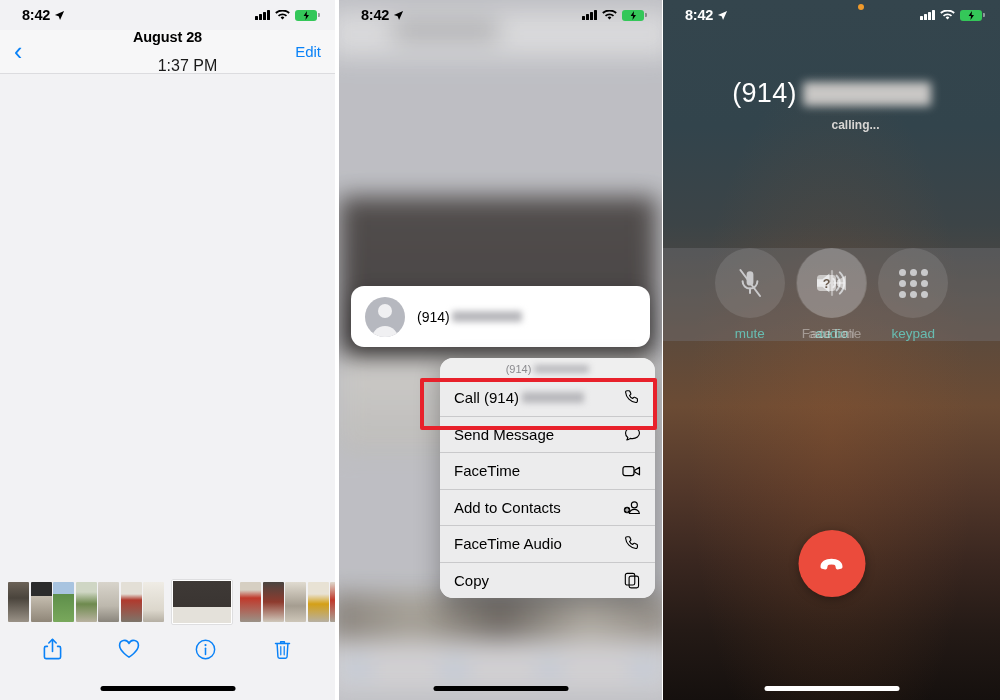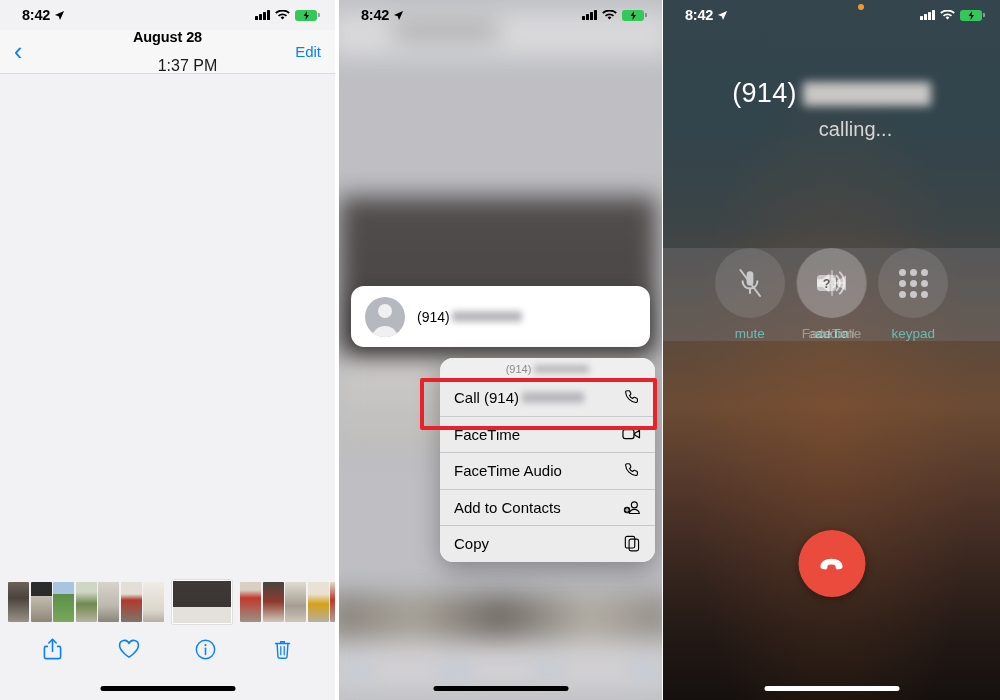--- a/index.html
+++ b/index.html
@@ -145,21 +145,21 @@
               #34454d 0%, #32444c 18%, #3c4447 32%,
               #5c4a3c 48%, #6b4b34 58%, #52372a 70%,
               #3a2720 80%, #241a16 90%, #15100e 100%); }
   .callbg::after { content:""; position:absolute; inset:0;
             background:radial-gradient(ellipse at 50% 62%, rgba(160,90,45,.25) 0%, transparent 60%); }
   .call-num { position:absolute; left:0; right:0; top:78px; text-align:center;
               color:#fff; font-size:27px; font-weight:300; letter-spacing:.3px;
               display:flex; align-items:center; justify-content:center; gap:6px; }
   .call-num .blurtxt { height:24px; background:#c9c7c5; filter:blur(5px); }
   .call-status { position:absolute; left:0; right:0; top:118px; text-align:center;
-                 color:#d8d6d4; font-size:20px; font-weight:400;margin-left:48px; }
+                 color:#d8d6d4; font-size:12px; font-weight:700;margin-left:48px; }
 
   .keygrid { position:absolute; left:0; right:0; top:248px;
              display:grid; grid-template-columns:repeat(3,1fr);
              row-gap:16px; padding:0 46px; justify-items:center; }
   .kcell { display:flex; flex-direction:column; align-items:center; gap:8px; cursor:pointer; }
   .kbtn { width:70px; height:70px; border-radius:50%;
           background:rgba(255,255,255,.16);
           display:flex; align-items:center; justify-content:center; }
   .klabel { font-size:13.5px; color:#5eead4; }
   .kcell.dim .kbtn { background:rgba(255,255,255,.10); }
@@ -335,54 +335,64 @@
           <span>Call (914)</span>
           <span class="blurtxt" style="width:62px"></span>
         </span>
         <span class="ic">
           <svg width="17" height="17" viewBox="0 0 18 18">
               <path d="M5.2 1.8c.5 0 .9.3 1.1.8l.9 2.2c.2.5 0 1-.4 1.3l-.9.7c.6 1.5 1.8 2.7 3.3 3.3l.7-.9c.3-.4.8-.6 1.3-.4l2.2.9c.5.2.8.6.8 1.1v2a1.5 1.5 0 0 1-1.6 1.5C6.9 13.8 2.2 9.1 1.7 3.4A1.5 1.5 0 0 1 3.2 1.8z" fill="none" stroke="#000" stroke-width="1.2" stroke-linejoin="round"></path>
             </svg>
         </span>
       </div>
 
+      <div class="sheet-row">
+        <span class="lbl">
+          <span>Send Message</span>
+        </span>
+        <span class="ic">
+          <svg width="17" height="16" viewBox="0 0 18 17">
+              <path d="M9 1.6c4.1 0 7.4 2.6 7.4 5.9S13.1 13.4 9 13.4a9 9 0 0 1-2.3-.3c-.9.7-2.3 1.6-3.8 1.8.5-.8 1-1.7 1.1-2.6A5.7 5.7 0 0 1 1.6 7.5C1.6 4.2 4.9 1.6 9 1.6z" fill="none" stroke="#000" stroke-width="1.2" stroke-linejoin="round"></path>
+            </svg>
+        </span>
+      </div>
 
       <div class="sheet-row">
         <span class="lbl">
           <span>FaceTime</span>
         </span>
         <span class="ic">
           <svg width="19" height="14" viewBox="0 0 20 14">
             <rect x="1" y="2.4" width="11.6" height="9.4" rx="2.2" fill="none" stroke="#000" stroke-width="1.3"></rect>
             <path d="M13.4 6.2 18.4 3.2v7.8l-5-3z" fill="none" stroke="#000" stroke-width="1.3" stroke-linejoin="round"></path>
-            </svg>
-        </span>
-      </div>
-
-      <div class="sheet-row">
-        <span class="lbl">
-          <span>FaceTime Audio</span>
-        </span>
-        <span class="ic">
-          <svg width="17" height="17" viewBox="0 0 18 18">
-              <path d="M5.2 1.8c.5 0 .9.3 1.1.8l.9 2.2c.2.5 0 1-.4 1.3l-.9.7c.6 1.5 1.8 2.7 3.3 3.3l.7-.9c.3-.4.8-.6 1.3-.4l2.2.9c.5.2.8.6.8 1.1v2a1.5 1.5 0 0 1-1.6 1.5C6.9 13.8 2.2 9.1 1.7 3.4A1.5 1.5 0 0 1 3.2 1.8z" fill="none" stroke="#000" stroke-width="1.2" stroke-linejoin="round"></path>
             </svg>
         </span>
       </div>
 
       <div class="sheet-row">
         <span class="lbl">
           <span>Add to Contacts</span>
         </span>
         <span class="ic">
           <svg width="18" height="15" viewBox="0 0 19 16">
             <circle cx="12" cy="5.2" r="3.2" fill="none" stroke="#000" stroke-width="1.2"></circle>
             <path d="M6.6 14.4c.6-2.8 2.8-4.4 5.4-4.4s4.8 1.6 5.4 4.4z" fill="none" stroke="#000" stroke-width="1.2" stroke-linejoin="round"></path>
             <circle cx="4.2" cy="10.6" r="3.4" fill="#000"></circle>
             <path d="M4.2 8.8v3.6M2.4 10.6h3.6" stroke="#e9e9ea" stroke-width="1.1" stroke-linecap="round"></path>
+            </svg>
+        </span>
+      </div>
+
+      <div class="sheet-row">
+        <span class="lbl">
+          <span>FaceTime Audio</span>
+        </span>
+        <span class="ic">
+          <svg width="17" height="17" viewBox="0 0 18 18">
+              <path d="M5.2 1.8c.5 0 .9.3 1.1.8l.9 2.2c.2.5 0 1-.4 1.3l-.9.7c.6 1.5 1.8 2.7 3.3 3.3l.7-.9c.3-.4.8-.6 1.3-.4l2.2.9c.5.2.8.6.8 1.1v2a1.5 1.5 0 0 1-1.6 1.5C6.9 13.8 2.2 9.1 1.7 3.4A1.5 1.5 0 0 1 3.2 1.8z" fill="none" stroke="#000" stroke-width="1.2" stroke-linejoin="round"></path>
             </svg>
         </span>
       </div>
 
       <div class="sheet-row">
         <span class="lbl">
           <span>Copy</span>
         </span>
         <span class="ic">
           <svg width="17" height="17" viewBox="0 0 18 18">

